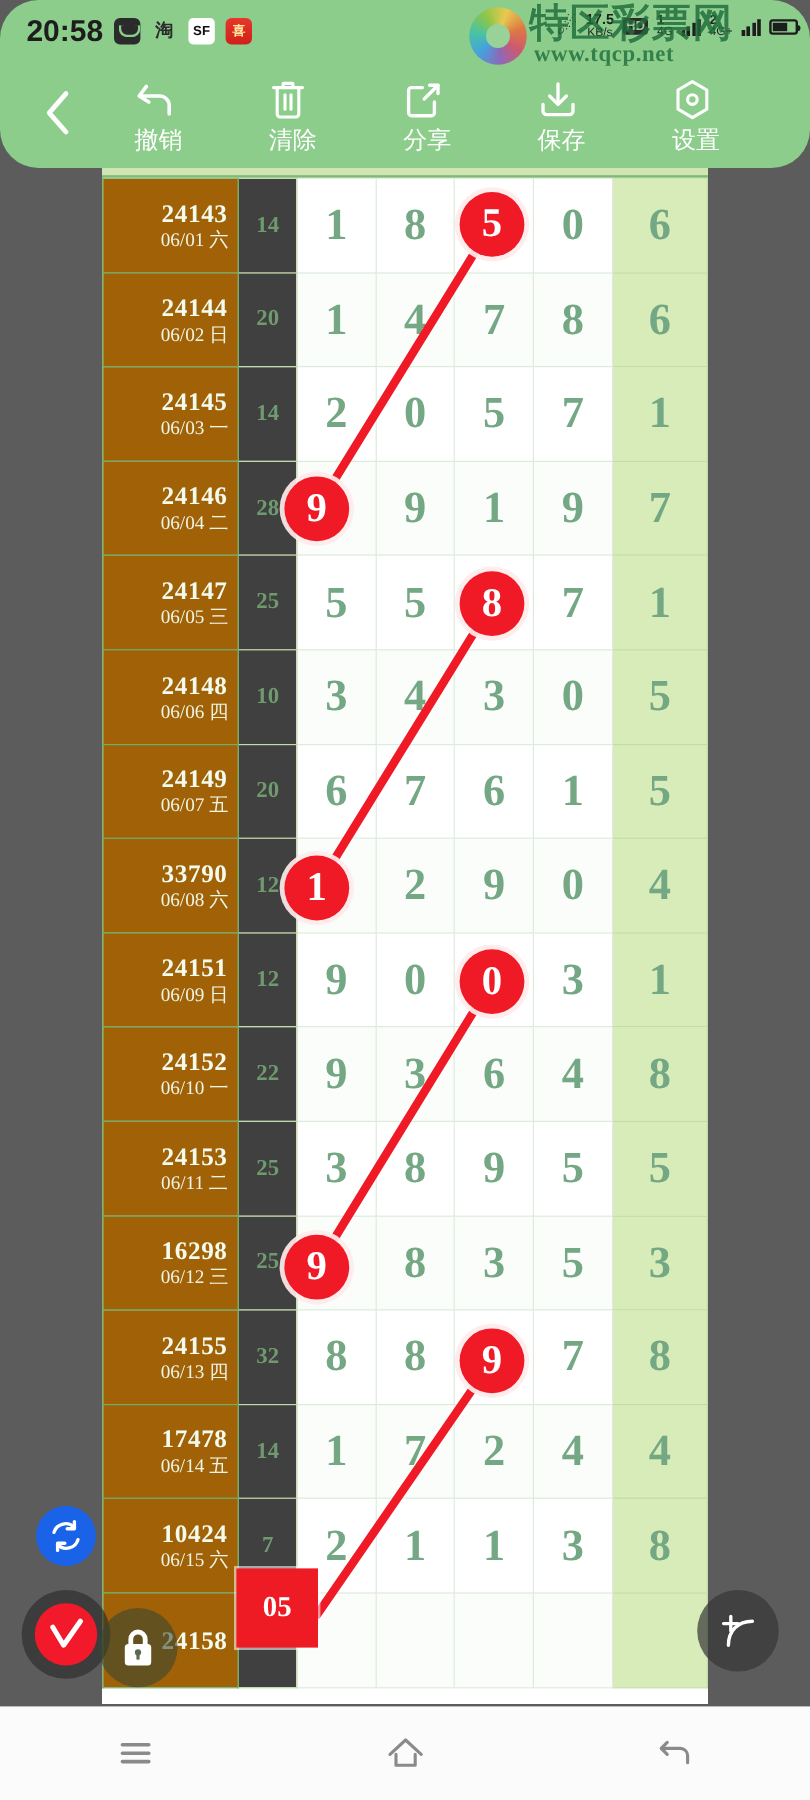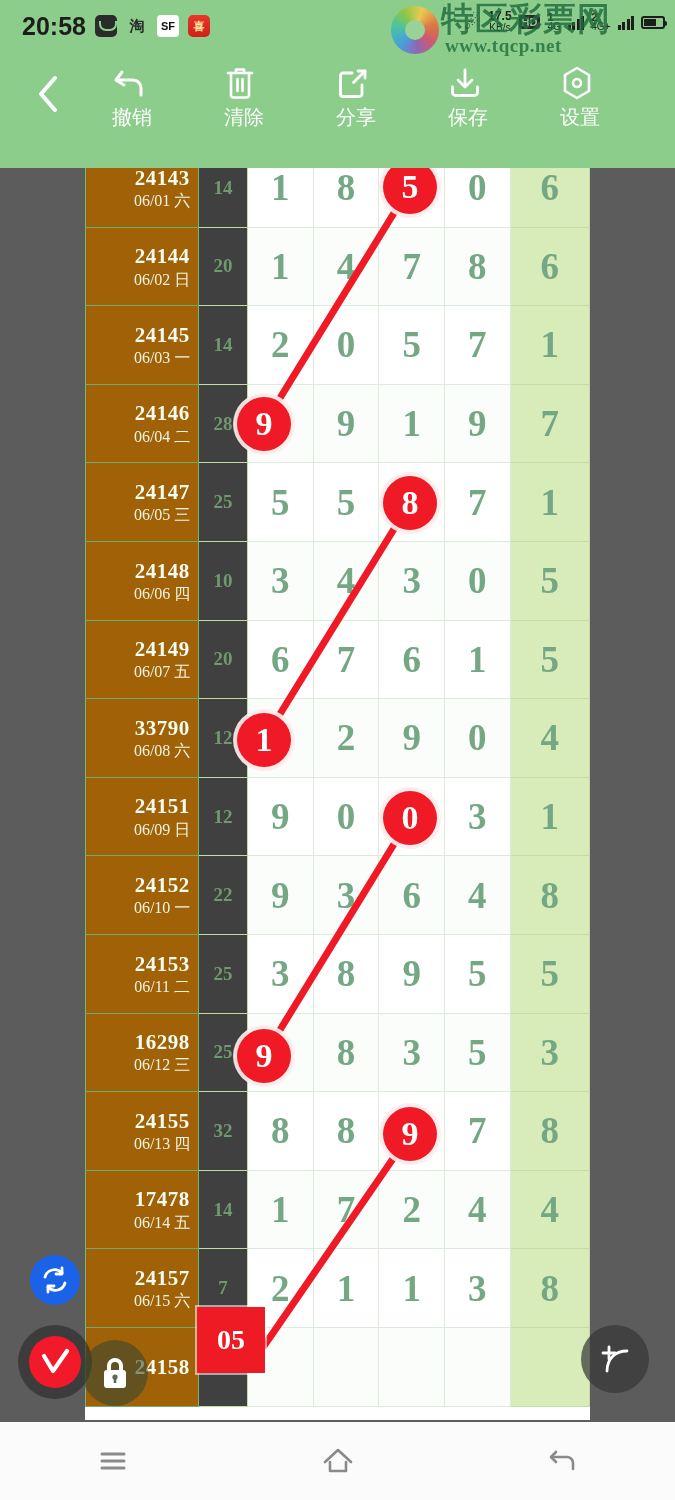--- a/index.html
+++ b/index.html
@@ -5,23 +5,24 @@
   * { margin:0; padding:0; box-sizing:border-box; }
   html,body{ width:675px; height:1500px; overflow:hidden; }
   body{
     font-family:"Liberation Sans","DejaVu Sans",sans-serif;
     background:#5c5c5c;
     position:relative;
   }
 
   
   #topbar{
-    position:absolute; left:0; top:0; width:675px; height:168px;
+    position:absolute; left:0; top:0; width:675px; height:140px;
     background:#8ccd8c;
     z-index:40;
+    border-radius:32px;
   }
   
   #statusbar{
     position:absolute; left:0; top:0; width:675px; height:52px;
   }
   #status-left{
     position:absolute; left:22px; top:12px;
     display:flex; align-items:center; gap:9px;
   }
   #clock{
@@ -173,21 +174,21 @@
     font-size:34px; font-weight:bold;
     display:flex; align-items:center; justify-content:center;
     box-shadow:0 0 0 4px rgba(255,235,236,.92);
     transform:translate(-50%,-50%);
     z-index:22;
   }
   #redbox{
     position:absolute; width:68px; height:66px; background:#ee1a24;
     display:flex; align-items:center; justify-content:center;
     color:#fff; font-family:"Liberation Serif","DejaVu Serif",serif;
-    font-size:28px; font-weight:bold; z-index:22;
+    font-size:24px; font-weight:bold; z-index:22;
     box-shadow:0 0 0 2px rgba(255,255,255,.55);
   }
 
   
   .fab{
     position:absolute; border-radius:50%;
     display:flex; align-items:center; justify-content:center; z-index:60;
   }
   #fab-refresh{ left:30px; top:1255px; width:50px; height:50px; background:#1a62e8; }
   #fab-check-wrap{
@@ -500,21 +501,21 @@
           </td>
           <td class="sum">14</td>
           <td class="dig">1</td>
           <td class="dig">7</td>
           <td class="dig">2</td>
           <td class="dig">4</td>
           <td class="last">4</td>
         </tr>
         <tr>
           <td class="issue">
-            <span class="no">24157</span>
+            <span class="no">10424</span>
             <span class="dt">06/15 六</span>
           </td>
           <td class="sum">7</td>
           <td class="dig">2</td>
           <td class="dig">1</td>
           <td class="dig">1</td>
           <td class="dig">3</td>
           <td class="last">8</td>
         </tr>
         <tr class="alt">

